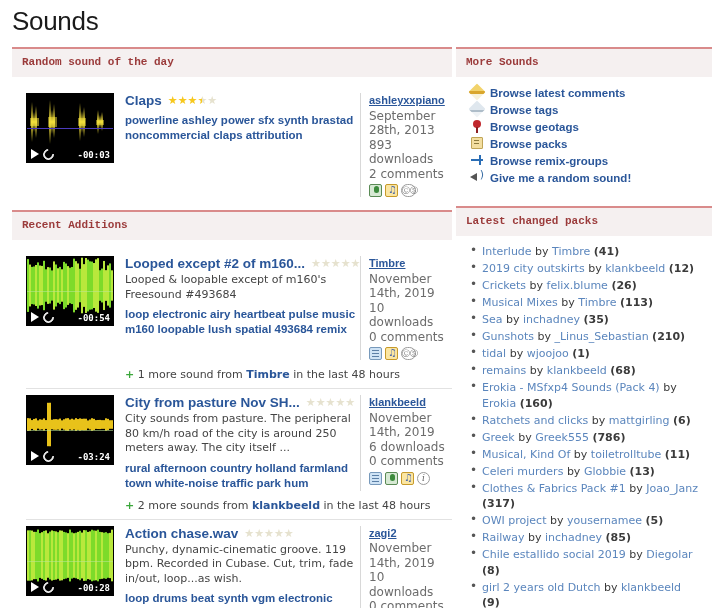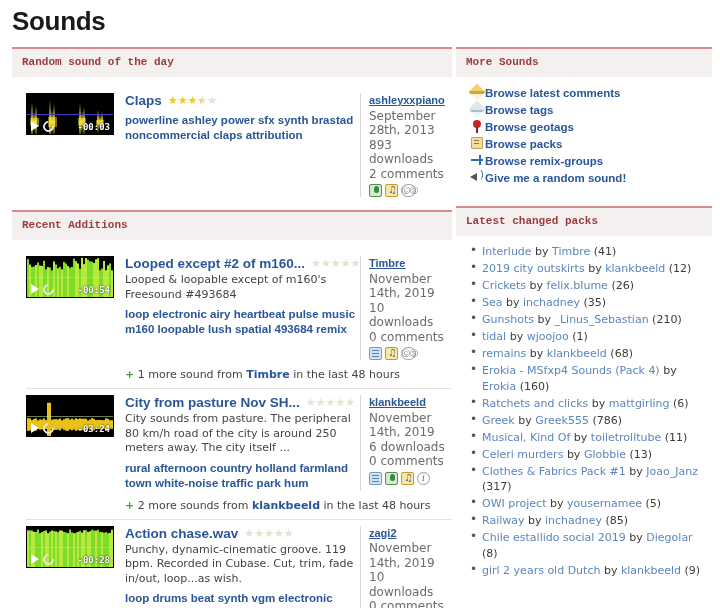--- a/index.html
+++ b/index.html
@@ -10,21 +10,21 @@
     font-family:"DejaVu Sans", sans-serif;
     font-size:11px;
     color:#333333;
     overflow:hidden;
   }
   #page { position:relative; width:720px; height:608px; }
 
   .page-title {
     font-family:"Liberation Sans", sans-serif;
     font-size:26px;
-    font-weight:bold;
+    font-weight:normal;
     color:#1a1a1a;
     margin:6px 0 10px 12px;
     letter-spacing:-0.3px;
   }
 
   .columns { display:flex; align-items:flex-start; }
   .col-left { width:452px; padding-left:12px; }
   .col-right { width:256px; margin-left:4px; }
 
   
@@ -39,21 +39,21 @@
     line-height:17px;
     font-family:Liberation Mono, monospace;
   }
   .panel-body { padding:6px 0 2px 0; }
 
   
   .sound-row { display:flex; padding:6px 0 2px 14px; }
   .sound-row.first-row { padding-top:10px; }
   .wave {
     position:relative;
-    width:88px; height:42px;
+    width:88px; height:70px;
     background:#000000;
     flex:0 0 88px;
     overflow:hidden;
     border:1px solid #000;
   }
   .wave .bars { position:absolute; inset:0; }
   .wave .centerline {
     position:absolute; left:0; right:0; top:50%; height:1px;
     background:#4b3bbd;
   }
@@ -148,21 +148,21 @@
 
   .row-sep { border-top:1px solid #e2e2e2; margin:0 0 0 14px; }
 
   
   .links { padding:9px 0 9px 12px; }
   .link-row { display:flex; align-items:center; margin-bottom:3px; }
   .link-row .licon { width:17px; flex:0 0 17px; text-align:center; position:relative; height:14px; }
   .link-row a {
     font-family:"Liberation Sans", sans-serif;
     font-size:11.5px; font-weight:bold; color:#2a5699;
-    text-decoration:none; 
+    text-decoration:none; margin-left:5px;
   }
   .i-pencil { display:inline-block; width:12px; height:12px;
      background:linear-gradient(135deg,#f2d36b 0 45%, #d9a62c 45% 60%, #f7f2d8 60%);
      transform:rotate(45deg); border-radius:1px; }
   .i-pencil2{ display:inline-block; width:12px; height:12px;
      background:linear-gradient(135deg,#dfe7ee 0 55%, #aebdc9 55% 70%, #eef2f5 70%);
      transform:rotate(45deg); border-radius:1px; }
   .i-pin { display:inline-block; width:8px; height:8px; background:#c0272d; border-radius:50%;
      position:relative; top:-2px; }
   .i-pin:after{ content:""; position:absolute; left:3px; top:7px; width:2px; height:6px; background:#8d1f23; }
@@ -181,21 +181,21 @@
   ul.packs { list-style:none; margin:0; padding:8px 10px 6px 26px; }
   ul.packs li {
     font-size:11px; color:#555; line-height:15.5px; margin-bottom:1.5px;
     position:relative;
   }
   ul.packs li:before {
     content:"\2022"; position:absolute; left:-12px; top:-1px; color:#555; font-size:12px;
   }
   ul.packs a { color:#5b86bd; text-decoration:none; }
   ul.packs .by { color:#3b3b3b; }
-  ul.packs .cnt { color:#3b3b3b; font-weight:normal; }
+  ul.packs .cnt { color:#3b3b3b; font-weight:bold; }
 </style>
 </head>
 <body>
 
 <div id="page">
 
   <h1 class="page-title">Sounds</h1>
 
   <div class="columns">
 
@@ -501,20 +501,21 @@
             </div>
           </div>
       </div>
 
       <div class="panel">
         <div class="panel-head">Latest changed packs</div>
         <ul class="packs" id="packs-list">
             <li><a href="#">Interlude</a> <span class="by">by</span> <a href="#">Timbre</a> <span class="cnt">(41)</span></li>
             <li><a href="#">2019 city outskirts</a> <span class="by">by</span> <a href="#">klankbeeld</a> <span class="cnt">(12)</span></li>
             <li><a href="#">Crickets</a> <span class="by">by</span> <a href="#">felix.blume</a> <span class="cnt">(26)</span></li>
+            <li><a href="#">Musical Mixes</a> <span class="by">by</span> <a href="#">Timbre</a> <span class="cnt">(113)</span></li>
             <li><a href="#">Sea</a> <span class="by">by</span> <a href="#">inchadney</a> <span class="cnt">(35)</span></li>
             <li><a href="#">Gunshots</a> <span class="by">by</span> <a href="#">_Linus_Sebastian</a> <span class="cnt">(210)</span></li>
             <li><a href="#">tidal</a> <span class="by">by</span> <a href="#">wjoojoo</a> <span class="cnt">(1)</span></li>
             <li><a href="#">remains</a> <span class="by">by</span> <a href="#">klankbeeld</a> <span class="cnt">(68)</span></li>
             <li><a href="#">Erokia - MSfxp4 Sounds (Pack 4)</a> <span class="by">by</span> <a href="#">Erokia</a> <span class="cnt">(160)</span></li>
             <li><a href="#">Ratchets and clicks</a> <span class="by">by</span> <a href="#">mattgirling</a> <span class="cnt">(6)</span></li>
             <li><a href="#">Greek</a> <span class="by">by</span> <a href="#">Greek555</a> <span class="cnt">(786)</span></li>
             <li><a href="#">Musical, Kind Of</a> <span class="by">by</span> <a href="#">toiletrolltube</a> <span class="cnt">(11)</span></li>
             <li><a href="#">Celeri murders</a> <span class="by">by</span> <a href="#">Globbie</a> <span class="cnt">(13)</span></li>
             <li><a href="#">Clothes &amp; Fabrics Pack #1</a> <span class="by">by</span> <a href="#">Joao_Janz</a> <span class="cnt">(317)</span></li>

